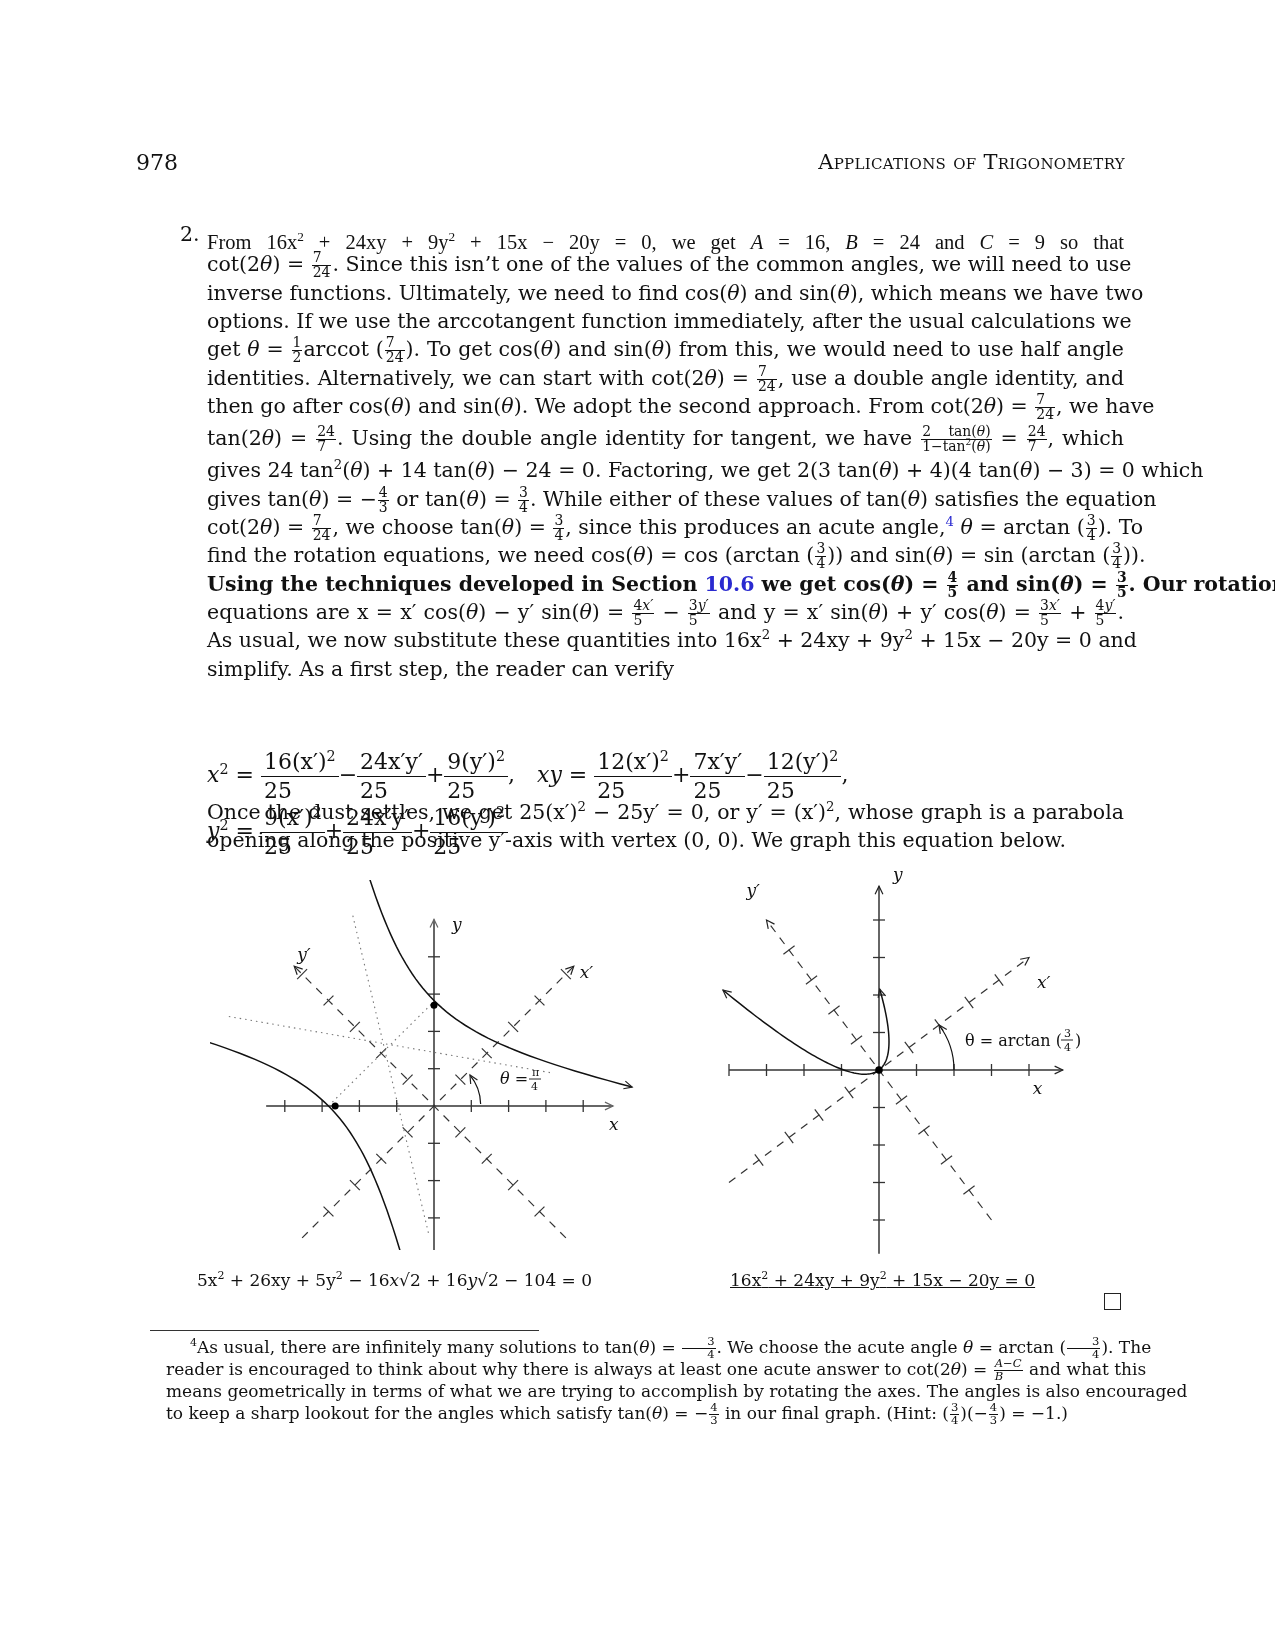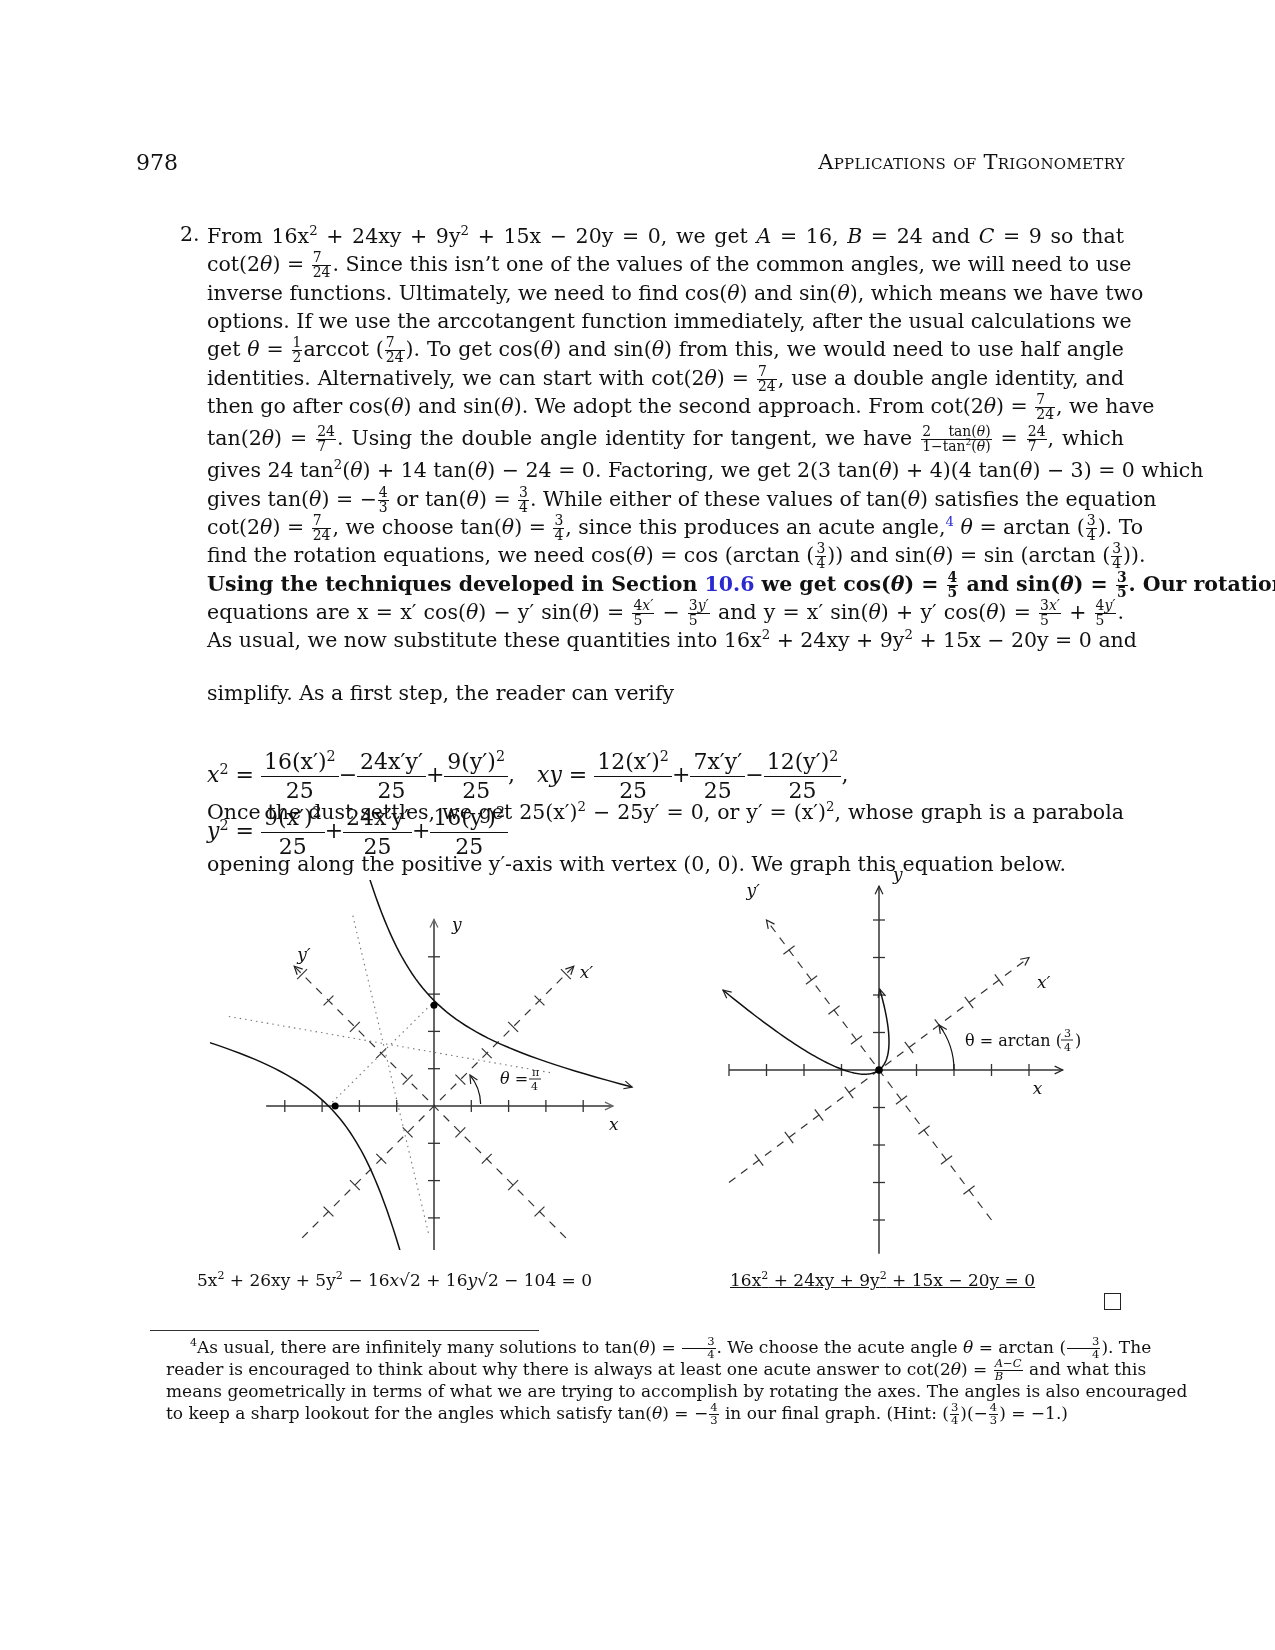--- a/index.html
+++ b/index.html
@@ -4,28 +4,28 @@
 <style>
   html, body { margin:0; padding:0; background:#fff; }
   body { width:1275px; height:1650px; position:relative; overflow:hidden;
          font-family:"DejaVu Serif","Liberation Serif",serif; color:#111; }
   .abs { position:absolute; }
   #page-number { left:136px; top:150px; font-size:22px; }
   #running-head { right:150px; top:150px; font-size:21px; font-variant:small-caps; letter-spacing:0.3px; }
   #item-num { left:180px; top:222px; font-size:20.5px; }
   .line { position:absolute; left:207px; width:917px; font-size:20.5px; line-height:28px;
           white-space:nowrap; text-align:justify; text-align-last:justify; }
-  .line.last { text-align-last:left;margin-top:24px; }
+  .line.last { text-align-last:left; }
   .link { color:#2a2ad0; }
   sup { font-size:0.65em; line-height:0; }
   .frac { display:inline-block; vertical-align:middle; text-align:center; font-size:0.68em; line-height:1; margin:0 1px; }
   .frac > span { display:block; padding:0 1px; }
   .frac > span.num { border-bottom:1px solid #111; }
   #display-eq { left:207px; top:748px; width:930px; height:70px; font-size:22px; }
-  .dfrac { display:inline-block; vertical-align:middle; text-align:center; line-height:1.25; }
+  .dfrac { display:inline-block; vertical-align:middle; text-align:left; line-height:1.25; }
   .dfrac > span { display:block; padding:0 3px; }
   .dfrac > span.num { border-bottom:1.2px solid #111; }
   .eqgrp { display:inline-block; margin-right:22px; }
   .caption { font-size:17px; top:1270px; }
   #qed-box { left:1104px; top:1293px; width:15px; height:15px; border:1.3px solid #222; }
   #footnote-rule { left:150px; top:1330px; width:389px; height:0; border-top:1.2px solid #333; }
   .fnline { position:absolute; left:150px; width:974px; font-size:17px; line-height:22px; white-space:nowrap;
             text-align:justify; text-align-last:justify;margin-left:16px; }
   .fnline.first { left:150px; text-indent:24px; }
   .fnline.last { text-align-last:left; }
@@ -33,21 +33,21 @@
 </style>
 </head>
 <body>
 
 <div class="abs" id="page-number">978</div>
 <div class="abs" id="running-head">Applications of Trigonometry</div>
 
 <div class="abs" id="item-num">2.</div>
 
 <div id="body-lines">
-    <div class="line" style="top: 222px;">From 16x<sup>2</sup> + 24xy + 9y<sup>2</sup> + 15x − 20y = 0, we get <i>A</i> = 16, <i>B</i> = 24 and <i>C</i> = 9 so that</div>
+    <div class="line" style="top: 228px; font-family: Liberation Serif, serif;">From 16x<sup>2</sup> + 24xy + 9y<sup>2</sup> + 15x − 20y = 0, we get <i>A</i> = 16, <i>B</i> = 24 and <i>C</i> = 9 so that</div>
     <div class="line" style="top: 250.3px;">cot(2<i>θ</i>) = <span class="frac"><span class="num">7</span><span>24</span></span>. Since this isn’t one of the values of the common angles, we will need to use</div>
     <div class="line" style="top: 278.6px;">inverse functions. Ultimately, we need to find cos(<i>θ</i>) and sin(<i>θ</i>), which means we have two</div>
     <div class="line" style="top: 306.9px;">options. If we use the arccotangent function immediately, after the usual calculations we</div>
     <div class="line" style="top: 335.2px;">get <i>θ</i> = <span class="frac"><span class="num">1</span><span>2</span></span>arccot (<span class="frac"><span class="num">7</span><span>24</span></span>). To get cos(<i>θ</i>) and sin(<i>θ</i>) from this, we would need to use half angle</div>
     <div class="line" style="top: 363.5px;">identities. Alternatively, we can start with cot(2<i>θ</i>) = <span class="frac"><span class="num">7</span><span>24</span></span>, use a double angle identity, and</div>
     <div class="line" style="top: 391.8px;">then go after cos(<i>θ</i>) and sin(<i>θ</i>). We adopt the second approach. From cot(2<i>θ</i>) = <span class="frac"><span class="num">7</span><span>24</span></span>, we have</div>
     <div class="line" style="top: 424.1px;">tan(2<i>θ</i>) = <span class="frac"><span class="num">24</span><span>7</span></span>. Using the double angle identity for tangent, we have <span class="frac"><span class="num">2 tan(<i>θ</i>)</span><span>1−tan<sup>2</sup>(<i>θ</i>)</span></span> = <span class="frac"><span class="num">24</span><span>7</span></span>, which</div>
     <div class="line" style="top: 456.4px;">gives 24 tan<sup>2</sup>(<i>θ</i>) + 14 tan(<i>θ</i>) − 24 = 0. Factoring, we get 2(3 tan(<i>θ</i>) + 4)(4 tan(<i>θ</i>) − 3) = 0 which</div>
     <div class="line" style="top: 484.7px;">gives tan(<i>θ</i>) = −<span class="frac"><span class="num">4</span><span>3</span></span> or tan(<i>θ</i>) = <span class="frac"><span class="num">3</span><span>4</span></span>. While either of these values of tan(<i>θ</i>) satisfies the equation</div>
     <div class="line" style="top: 513px;">cot(2<i>θ</i>) = <span class="frac"><span class="num">7</span><span>24</span></span>, we choose tan(<i>θ</i>) = <span class="frac"><span class="num">3</span><span>4</span></span>, since this produces an acute angle,<sup class="link">4</sup> <i>θ</i> = arctan (<span class="frac"><span class="num">3</span><span>4</span></span>). To</div>

